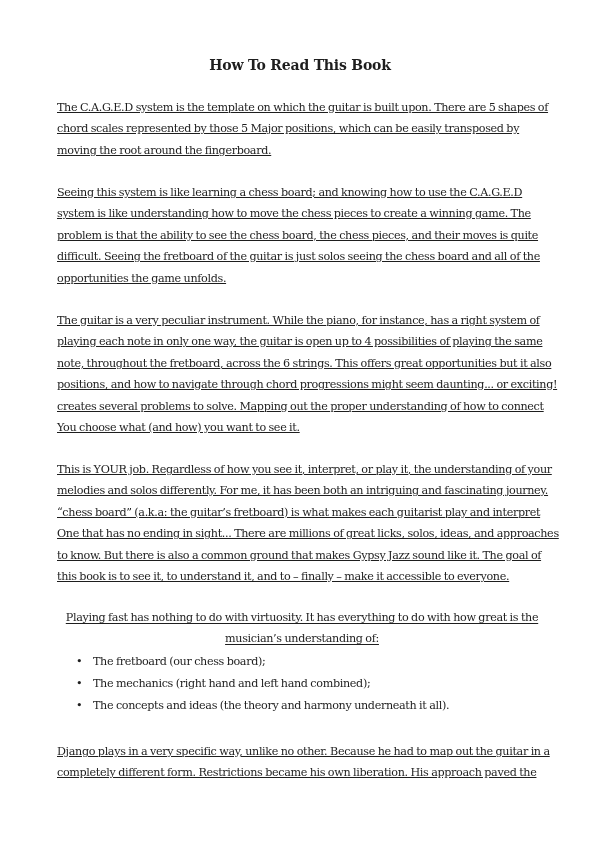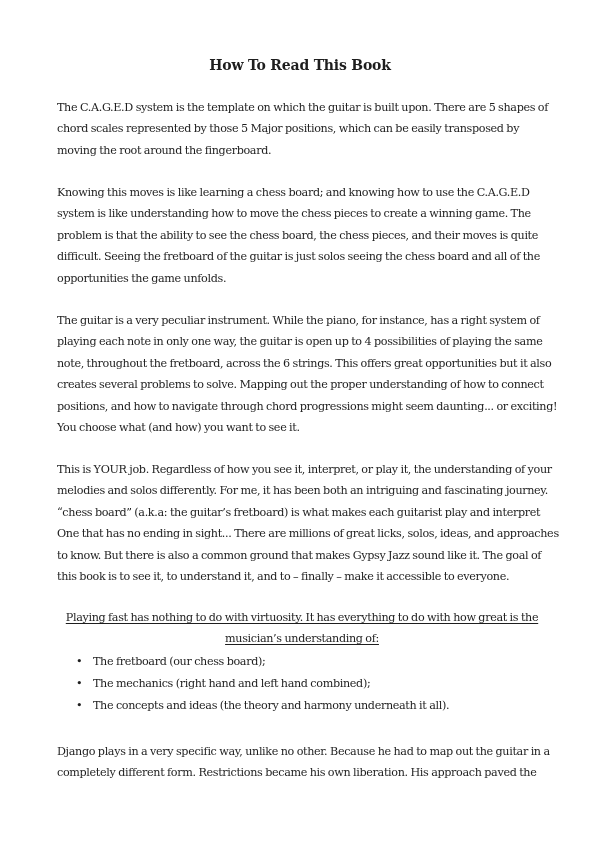--- a/index.html
+++ b/index.html
@@ -36,21 +36,21 @@
       position: absolute;
       left: 0;
       width: 490px;
       font-size: 11.2px;
       line-height: 21.4px;
       letter-spacing: -0.35px;
       word-spacing: -0.5px;
       margin: 0;
       white-space: nowrap;
     }
-    .line { display: block; }
+    .line { display: block; text-decoration: underline; }
     .u { text-decoration: underline; text-underline-offset: 2px; text-align: center; }
     .bullets {
       position: absolute;
       left: 0;
       top: 651px;
       margin: 0;
       padding: 0;
       list-style: none;
       font-size: 11.2px;
       line-height: 22px;
@@ -75,33 +75,33 @@
 
   <div class="title">How To Read This Book</div>
 
   <p class="para" style="top:97px">
     <span class="line">The C.A.G.E.D system is the template on which the guitar is built upon. There are 5 shapes of</span>
     <span class="line">chord scales represented by those 5 Major positions, which can be easily transposed by</span>
     <span class="line">moving the root around the fingerboard.</span>
   </p>
 
   <p class="para" style="top:182px">
-    <span class="line">Knowing this moves is like learning a chess board; and knowing how to use the C.A.G.E.D</span>
+    <span class="line">Seeing this system is like learning a chess board; and knowing how to use the C.A.G.E.D</span>
     <span class="line">system is like understanding how to move the chess pieces to create a winning game. The</span>
     <span class="line">problem is that the ability to see the chess board, the chess pieces, and their moves is quite</span>
     <span class="line">difficult. Seeing the fretboard of the guitar is just solos seeing the chess board and all of the</span>
     <span class="line">opportunities the game unfolds.</span>
   </p>
 
   <p class="para" style="top:310px">
     <span class="line">The guitar is a very peculiar instrument. While the piano, for instance, has a right system of</span>
     <span class="line">playing each note in only one way, the guitar is open up to 4 possibilities of playing the same</span>
     <span class="line">note, throughout the fretboard, across the 6 strings. This offers great opportunities but it also</span>
+    <span class="line">positions, and how to navigate through chord progressions might seem daunting... or exciting!</span>
     <span class="line">creates several problems to solve. Mapping out the proper understanding of how to connect</span>
-    <span class="line">positions, and how to navigate through chord progressions might seem daunting... or exciting!</span>
     <span class="line">You choose what (and how) you want to see it.</span>
   </p>
 
   <p class="para" style="top:459px">
     <span class="line">This is YOUR job. Regardless of how you see it, interpret, or play it, the understanding of your</span>
     <span class="line">melodies and solos differently. For me, it has been both an intriguing and fascinating journey.</span>
     <span class="line">“chess board” (a.k.a: the guitar’s fretboard) is what makes each guitarist play and interpret</span>
     <span class="line">One that has no ending in sight... There are millions of great licks, solos, ideas, and approaches</span>
     <span class="line">to know. But there is also a common ground that makes Gypsy Jazz sound like it. The goal of</span>
     <span class="line">this book is to see it, to understand it, and to – finally – make it accessible to everyone.</span>

